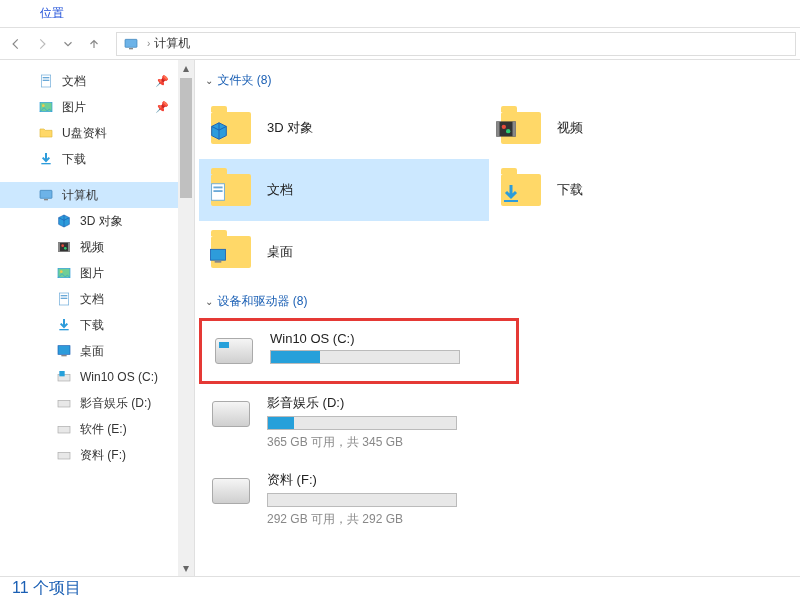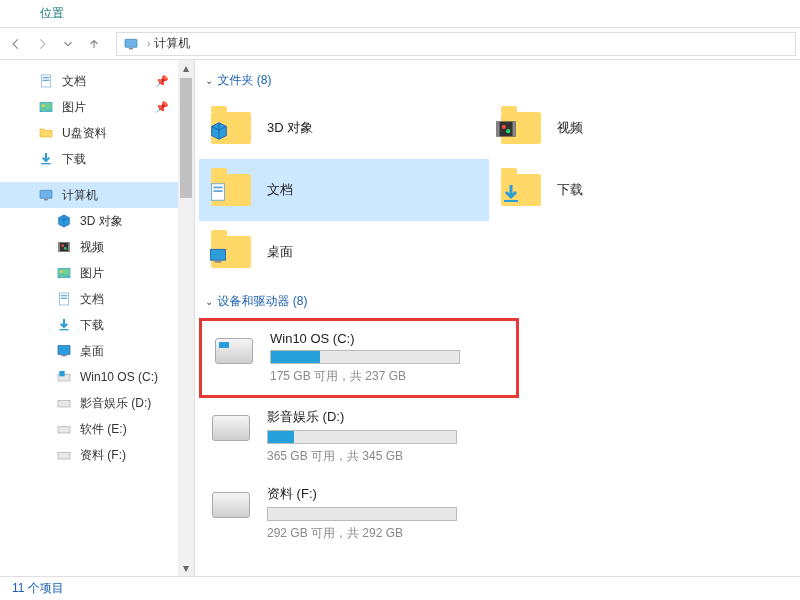--- a/index.html
+++ b/index.html
@@ -1,18 +1,18 @@
 <!DOCTYPE html>
 <html><head>
 <meta charset="utf-8">
 <style>
 * { box-sizing: border-box; margin: 0; padding: 0; }
 body { font-family: "Microsoft YaHei", "Segoe UI", sans-serif; font-size: 12px; color: #333; background: #fff; width: 800px; height: 600px; overflow: hidden; }
 .tabs { display: flex; border-bottom: 1px solid #e0e0e0; height: 28px; }
-.tab { padding: 5px 40px; color: #0f766e; cursor: default; }
+.tab { padding: 5px 40px; color: #1d4ed8; cursor: default; }
 .toolbar { display: flex; align-items: center; height: 32px; border-bottom: 1px solid #e0e0e0; padding: 0 4px; gap: 2px; }
 .nav-btn { width: 24px; height: 24px; display: flex; align-items: center; justify-content: center; color: #888; }
 .nav-btn svg { width: 14px; height: 14px; }
 .breadcrumb { display: flex; align-items: center; flex: 1; border: 1px solid #ddd; height: 24px; margin-left: 8px; padding: 0 2px; }
 .breadcrumb .pc-icon { width: 16px; height: 16px; margin: 0 4px; }
 .breadcrumb .chev { color: #888; margin: 0 4px; font-size: 10px; }
 .breadcrumb-text { color: #333; }
 .main { display: flex; height: calc(600px - 28px - 32px - 24px); }
 .sidebar { width: 195px; border-right: 1px solid #e0e0e0; position: relative; }
 .sidebar-scroll { position: absolute; right: 0; top: 0; width: 16px; height: 100%; background: #f0f0f0; display: flex; flex-direction: column; align-items: center; }
@@ -35,21 +35,21 @@
 .folder-name { font-size: 13px; color: #222; }
 .drive-grid { display: flex; flex-wrap: wrap; }
 .drive-item { display: flex; align-items: flex-start; width: 320px; padding: 10px 8px; position: relative; }
 .drive-item.highlighted { border: 3px solid #e53935; }
 .drive-icon { width: 48px; height: 40px; margin-right: 12px; display: flex; align-items: center; justify-content: center; }
 .drive-info { flex: 1; }
 .drive-name { font-size: 13px; color: #222; margin-bottom: 4px; }
 .progress { width: 190px; height: 14px; background: #e8e8e8; border: 1px solid #bbb; margin-bottom: 4px; }
 .progress-fill { height: 100%; background: #26a0da; }
 .drive-status { font-size: 12px; color: #888; }
-.statusbar { height: 24px; border-top: 1px solid #e0e0e0; display: flex; align-items: center; padding: 0 12px; color: #1a5fb4; font-size: 12px; }
+.statusbar { height: 24px; border-top: 1px solid #e0e0e0; display: flex; align-items: center; padding: 0 12px; color: #1a5fb4; font-size: 16px; }
 
 .folder-shape { width: 40px; height: 32px; background: #ffd868; border-radius: 2px; position: relative; }
 .folder-shape::before { content: ""; position: absolute; top: -6px; left: 0; width: 16px; height: 6px; background: #ffd868; border-radius: 2px 2px 0 0; }
 .disk-shape { width: 38px; height: 26px; background: linear-gradient(#f5f5f5,#cfcfcf); border: 1px solid #aaa; border-radius: 3px; position: relative; }
 .disk-shape::after { content:""; position:absolute; top:3px; left:3px; width:10px; height:6px; background:#26a0da; }
 .disk-shape.plain::after { display:none; }
 </style>
 </head>
 <body>
 
@@ -311,21 +311,20 @@
     <div class="drive-grid" id="drive-grid">
         <div class="drive-item highlighted">
           <div class="drive-icon">
             <div class="disk-shape "></div>
           </div>
     <div class="drive-info">
       <div class="drive-name">Win10 OS  (C:)</div>
       <div class="progress">
               <div class="progress-fill" style="width:26%"></div>
             </div>
-      <div class="drive-status">175 GB 可用，共 237 GB</div>
     </div>
         </div>
         <div class="drive-item">
           <div class="drive-icon">
             <div class="disk-shape plain"></div>
           </div>
     <div class="drive-info">
       <div class="drive-name">影音娱乐 (D:)</div>
       <div class="progress">
               <div class="progress-fill" style="width:14%"></div>

